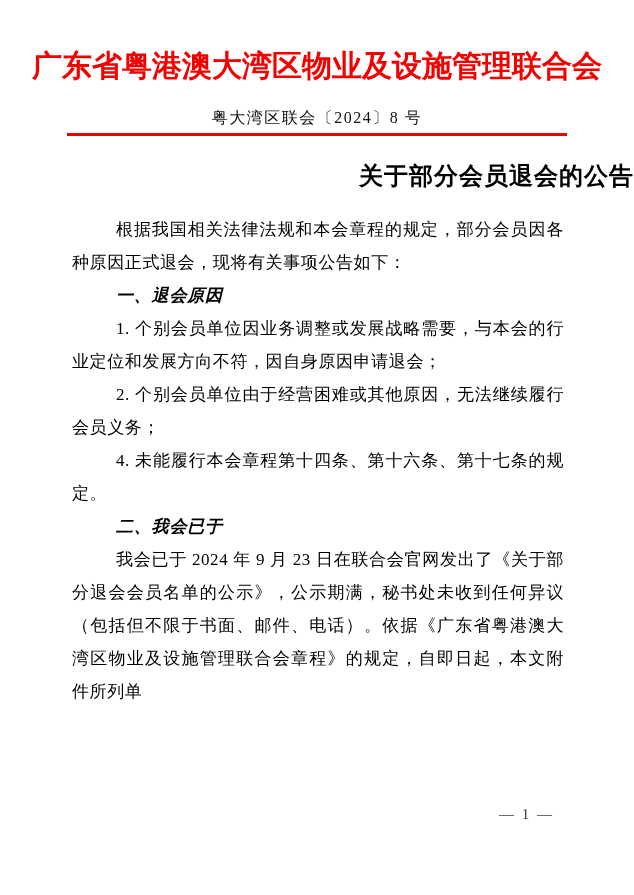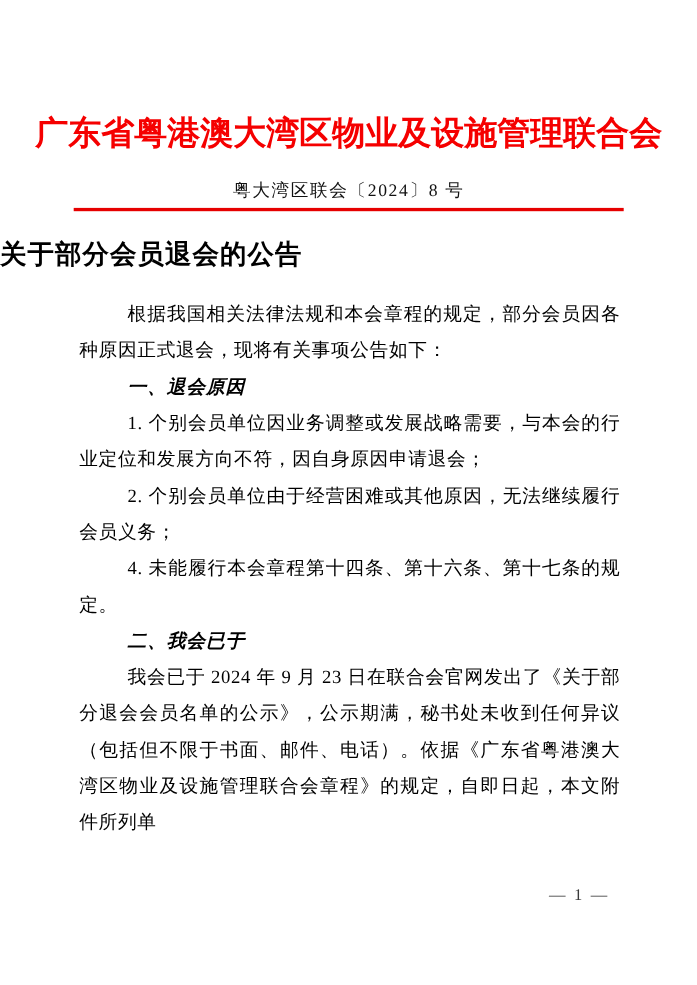--- a/index.html
+++ b/index.html
@@ -6,21 +6,21 @@
   .page {
     position: relative;
     width: 634px;
     height: 895px;
     background: var(--page-bg, #ffffff);
     font-family: "Liberation Serif", "DejaVu Serif", serif;
     color: #000000;
     overflow: hidden;
   }
   .org-title {
-    padding-top: 104px;
+    padding-top: 48px;
     text-align: center;
     font-size: 30px;
     font-weight: 900;
     line-height: 36px;
     color: var(--title-red, #f50000);
     letter-spacing: 0px;
     white-space: nowrap;
   }
   .doc-number {
     margin-top: 22px;
@@ -31,21 +31,21 @@
     color: #111111;
   }
   .red-line {
     margin: 3px auto 0;
     width: 500px;
     height: 3px;
     background: var(--divider-red, #e60000);
   }
   .doc-title {
     margin: 23px 0 0;
-    text-align: left;
+    text-align: right;
     font-size: 24px;
     font-weight: bold;
     line-height: 34px;
     letter-spacing: 1px;
     color: #000000;
   }
   .body {
     margin: 20px 70px 0 72px;
     width: 492px;
     font-size: 17px;

